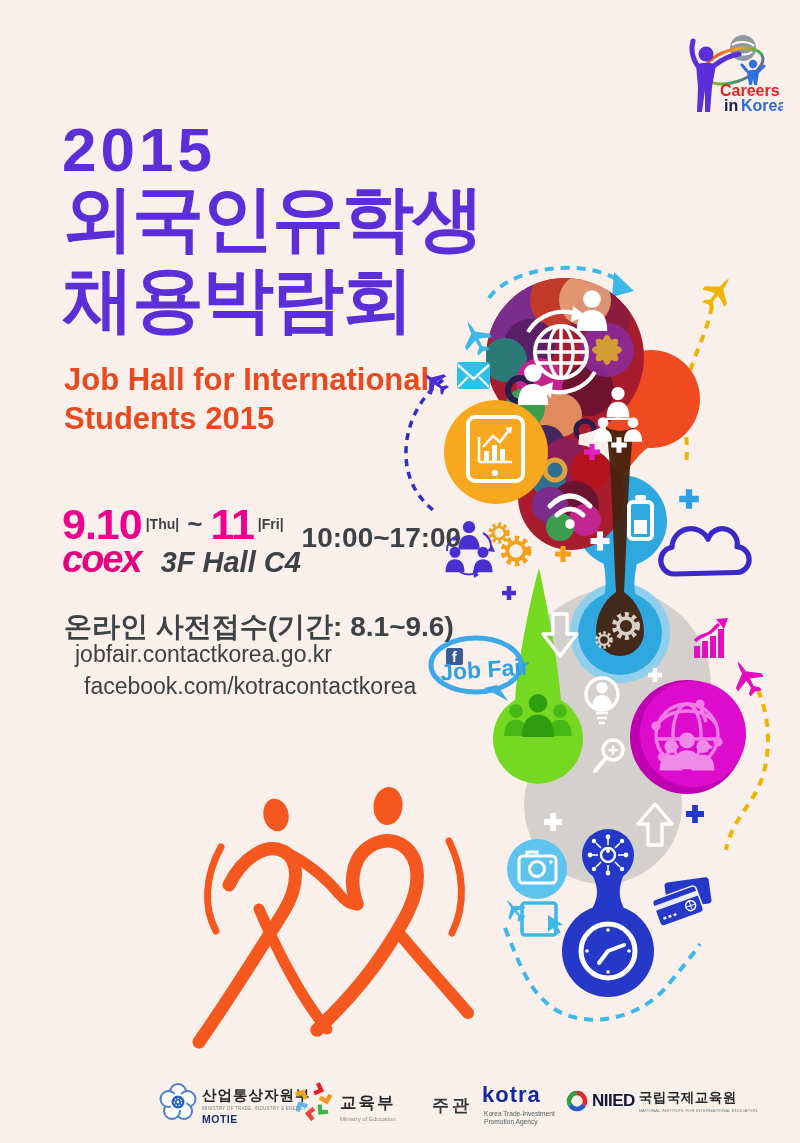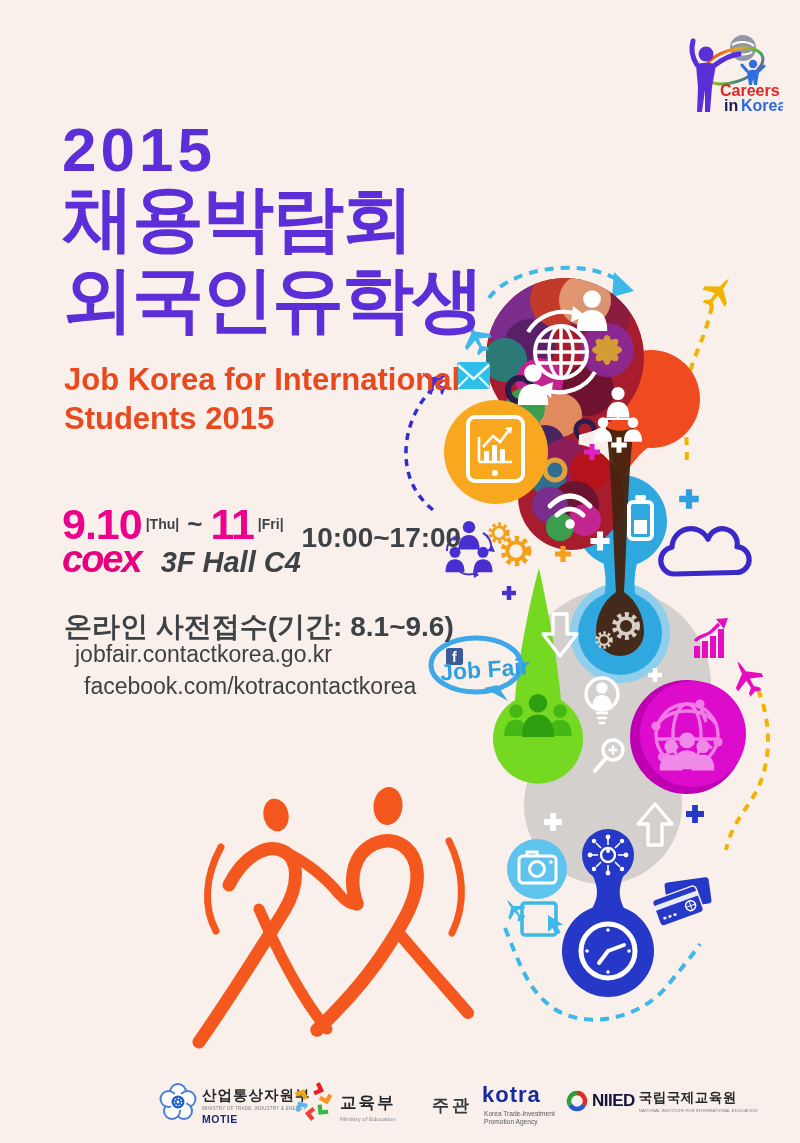--- a/index.html
+++ b/index.html
@@ -399,25 +399,25 @@
       <path d="M 64,48 C 67,45 73,45 76,48 L 74,61 L 71,61 L 70,55 L 69,61 L 66,61 Z" fill="#2f6fe0"></path>
       <path d="M 64,47 L 59,41 M 76,47 L 81,42" stroke="#2f6fe0" stroke-width="3" fill="none" stroke-linecap="round"></path>
     </g>
     <text x="37" y="72" font-size="16" font-weight="800" fill="#e02525">Careers</text>
     <text x="41" y="87" font-size="16" font-weight="800" fill="#151c4e">in</text>
     <text x="58" y="87" font-size="16" font-weight="800" fill="#2a6ae0">Korea</text>
   </svg>
 
   <div class="abs title-year">2015</div>
   <div class="abs title-kr">
+    <div>외국인유학생</div>
     <div>채용박람회</div>
-    <div>외국인유학생</div>
   </div>
   <div class="abs subtitle">
-    <div>Job Korea for International</div>
+    <div>Job Hall for International</div>
     <div>Students 2015</div>
   </div>
 
   <div class="abs daterow">
     <span class="d-big">9.10</span>
     <span class="d-dow">|Thu|</span>
     <span class="d-tilde">~</span>
     <span class="d-big">11</span>
     <span class="d-dow">|Fri|</span>
     <span class="d-time">10:00~17:00</span>

